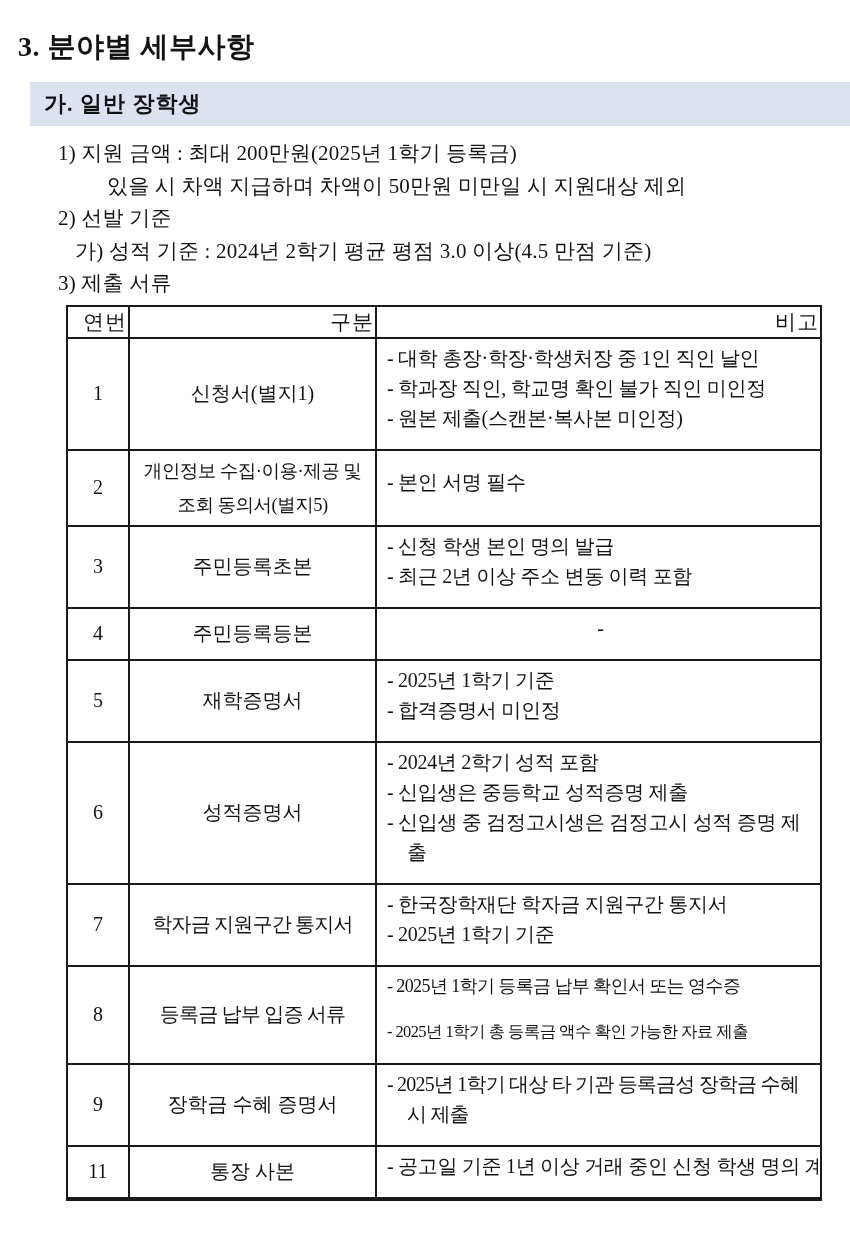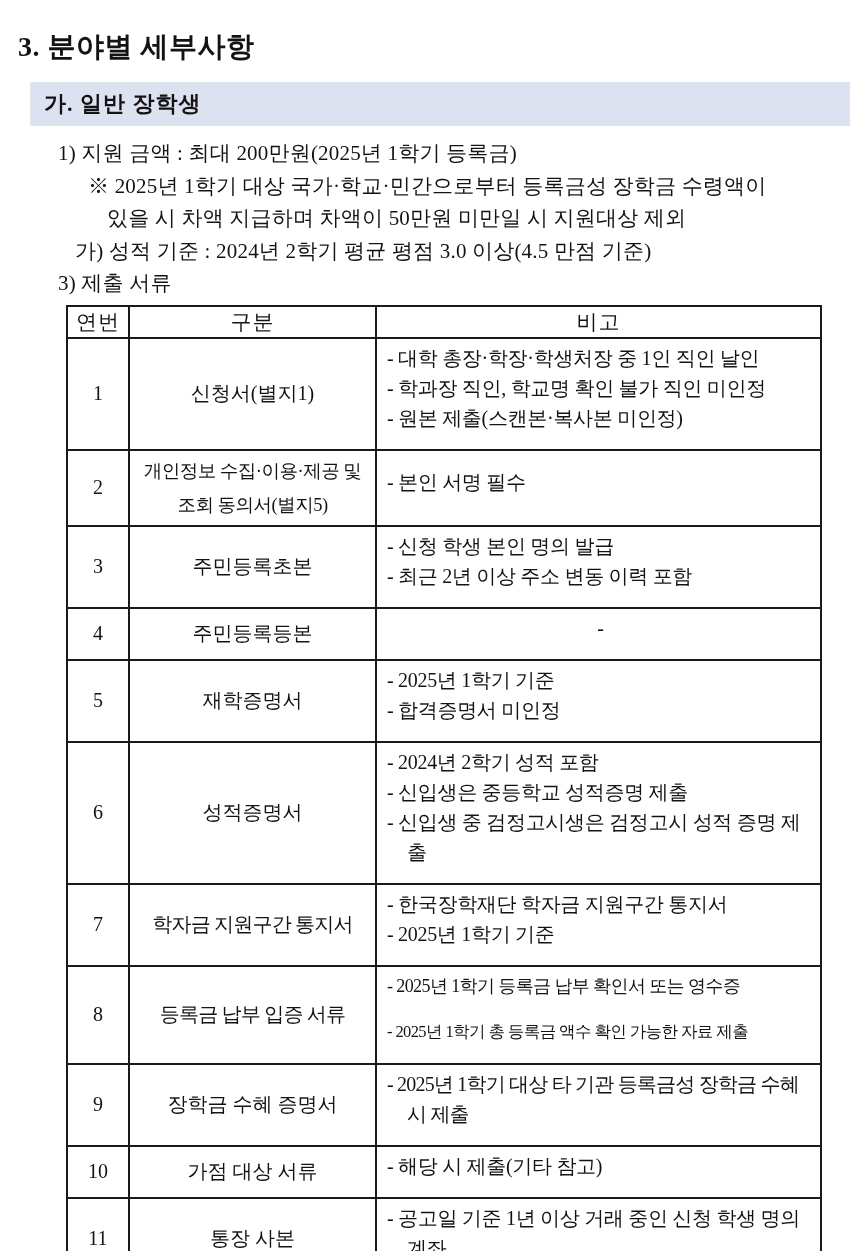--- a/index.html
+++ b/index.html
@@ -48,21 +48,21 @@
   .doc-table col.c-rem { width: 445px; }
   .doc-table th, .doc-table td {
     border: 2px solid #1a1a1a;
     overflow: hidden;
   }
   .doc-table tbody tr:last-child td { border-bottom-width: 4px; }
   .doc-table th {
     height: 22px;
     font-weight: normal;
     font-size: 21px;
-    text-align: center;
+    text-align: right;
     letter-spacing: 1px;
   }
   td.no, td.category { text-align: center; vertical-align: middle; padding: 3px 4px; }
   td.remarks { vertical-align: middle; padding: 4px 6px 16px 10px; }
 
   .remark {
     line-height: 30px;
     padding-left: 20px;
     text-indent: -20px;
     letter-spacing: -0.3px;
@@ -89,22 +89,22 @@
 </style>
 </head>
 <body>
 
 <h1 class="page-title">3. 분야별 세부사항</h1>
 
 <div class="section-bar">가. 일반 장학생</div>
 
 <div class="detail-list" id="body-lines">
     <div class="body-line ind-a">1) 지원 금액 : 최대 200만원(2025년 1학기 등록금)</div>
-    <div class="body-line ind-c">※ 2025년 1학기 대상 국가·학교·민간으로부터 등록금성 장학금 수령액이</div>
     <div class="body-line ind-d">있을 시 차액 지급하며 차액이 50만원 미만일 시 지원대상 제외</div>
+    <div class="body-line ind-a">2) 선발 기준</div>
     <div class="body-line ind-b">가) 성적 기준 : 2024년 2학기 평균 평점 3.0 이상(4.5 만점 기준)</div>
     <div class="body-line ind-a">3) 제출 서류</div>
   </div>
 
 <table class="doc-table">
   <colgroup>
     <col class="c-no">
       <col class="c-cat">
       <col class="c-rem">
   </colgroup>
@@ -181,27 +181,20 @@
         </td>
   </tr>
       <tr>
     <td class="no">9</td>
     <td class="category">장학금 수혜 증명서</td>
     <td class="remarks">
           <div class="remark">- 2025년 1학기 대상 타 기관 등록금성 장학금 수혜 시 제출</div>
         </td>
   </tr>
       <tr>
-    <td class="no">10</td>
-    <td class="category">가점 대상 서류</td>
-    <td class="remarks">
-          <div class="remark">- 해당 시 제출(기타 참고)</div>
-        </td>
-  </tr>
-      <tr>
     <td class="no">11</td>
     <td class="category">통장 사본</td>
     <td class="remarks">
           <div class="remark">- 공고일 기준 1년 이상 거래 중인 신청 학생 명의 계좌</div>
         </td>
   </tr>
     </tbody>
 </table>
 
 </body></html>

